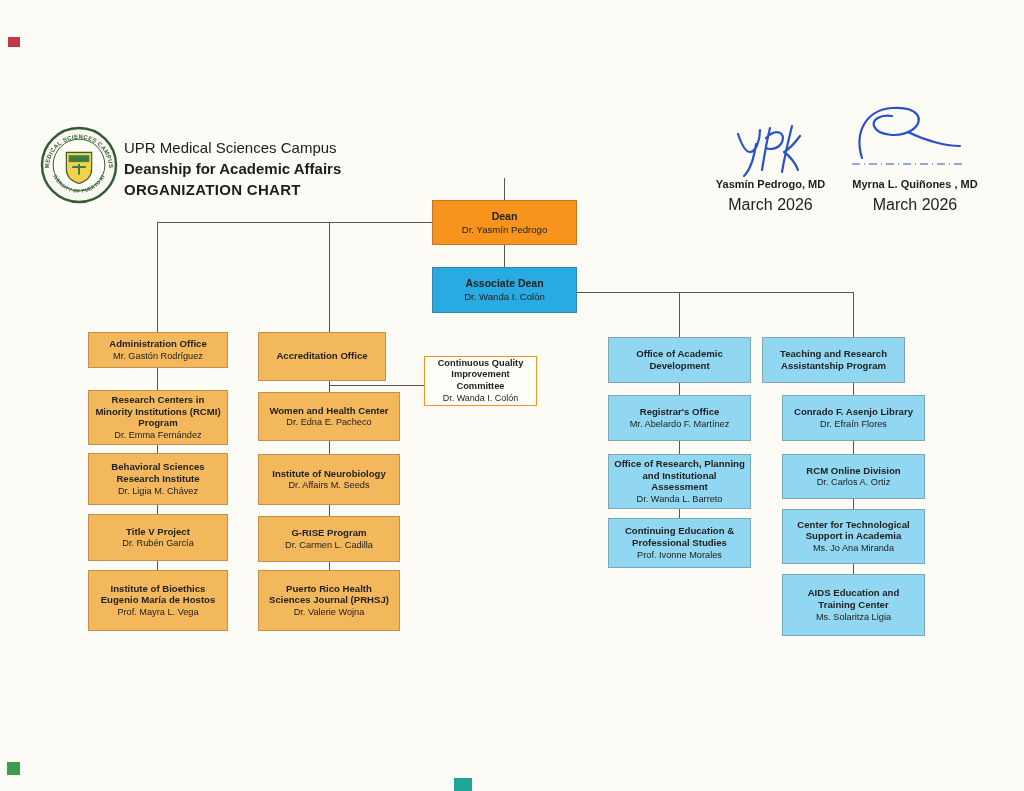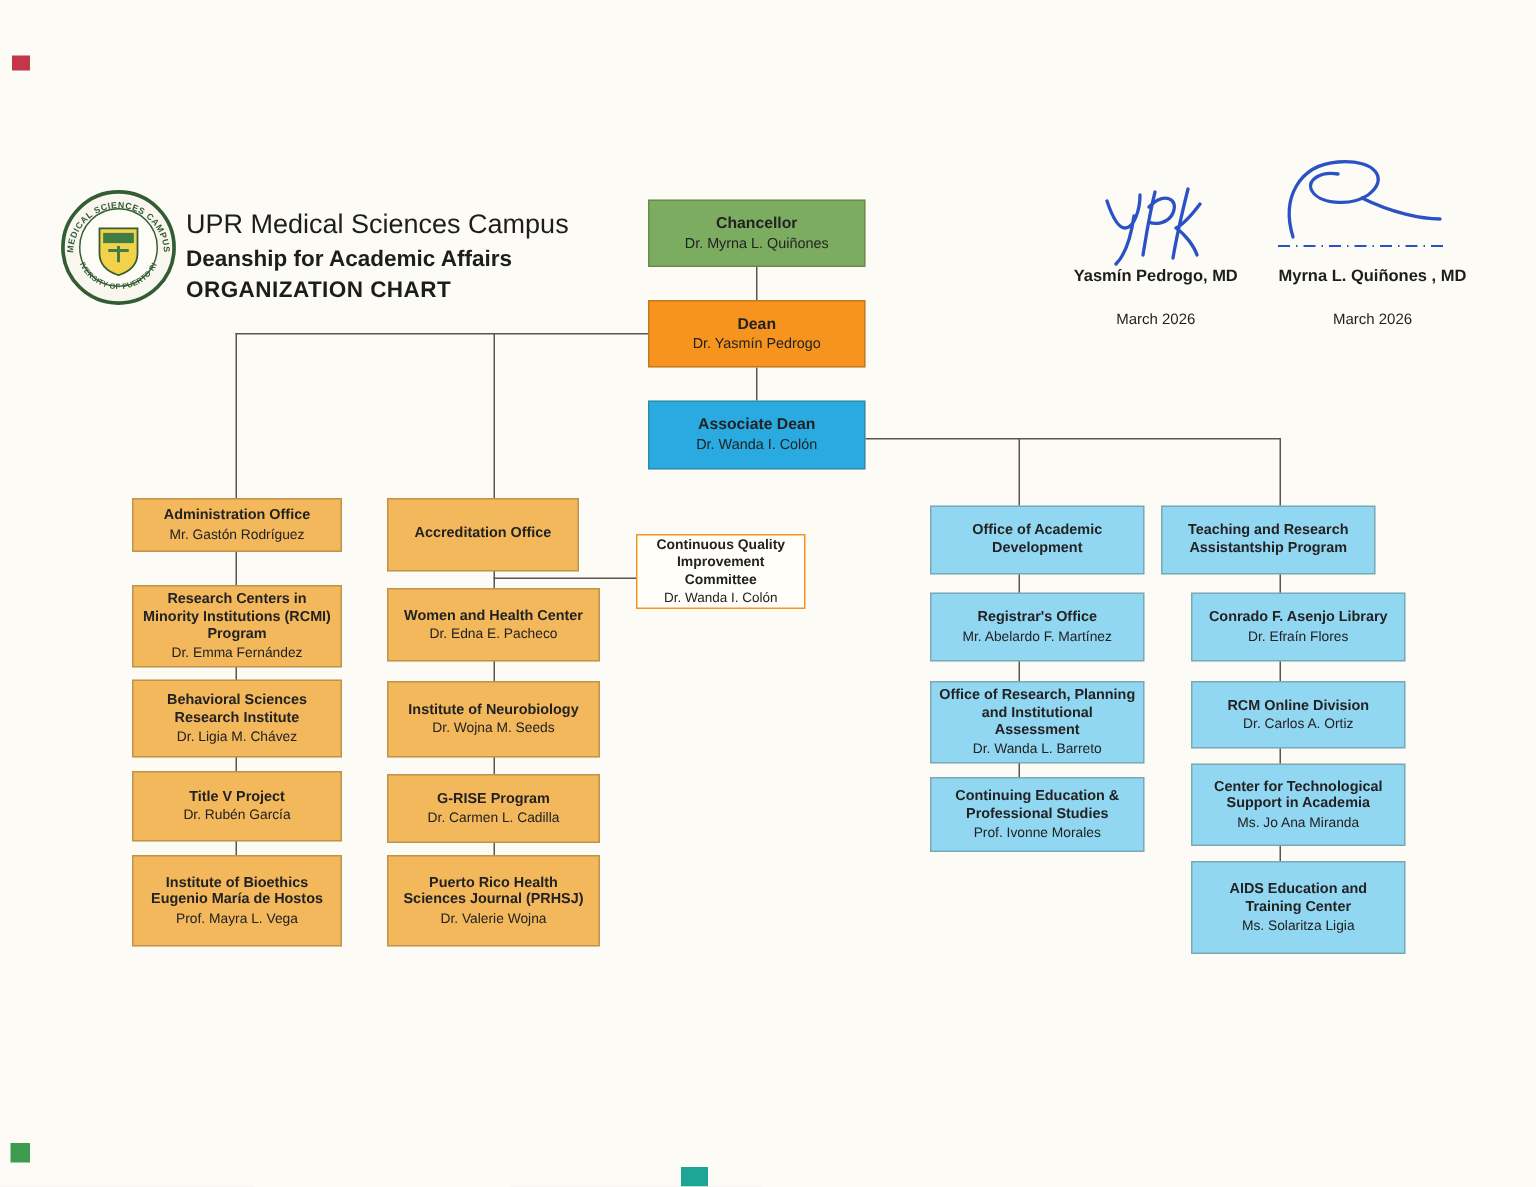--- a/index.html
+++ b/index.html
@@ -14,38 +14,38 @@
   .box { position:absolute; z-index:2; display:flex; flex-direction:column; align-items:center; justify-content:center;
          text-align:center; padding:3px 5px; line-height:1.22; border:1px solid rgba(60,50,30,.28); }
   .box-title { font-weight:bold; font-size:9.6px; }
   .box-name  { font-size:9.2px; margin-top:1px; }
   .top-box .box-title { font-size:10.5px; }
   .top-box .box-name  { font-size:9.6px; }
   .green { background:var(--c-chancellor,#7cac5f); }
   .orange{ background:var(--c-dean,#f7941e); }
   .blue  { background:var(--c-associate,#29abe2); }
   .amber { background:var(--c-left_column,#f3b85c); }
-  .sky   { background:var(--c-right_column,#92d7f2);margin-left:12px; }
+  .sky   { background:var(--c-right_column,#92d7f2); }
   .committee { background:#fffef9; border:1.5px solid var(--c-dean,#f7941e); padding:2px 3px; }
   .committee .box-title { font-size:9.3px; }
   .committee .box-name  { font-size:9px; }
 
   
   .logo { position:absolute; z-index:2; }
   .header-titles { position:absolute; left:124px; top:139px; z-index:2; color:#1d1d1d; }
-  .t1 { font-size:18px; margin-bottom:4px; }
+  .t1 { font-size:15px; margin-bottom:4px; }
   .t2 { font-size:15px; font-weight:bold; margin-bottom:4px; }
   .t3 { font-size:15px; font-weight:bold; letter-spacing:.3px; }
 
   
   .sig { position:absolute; z-index:2; }
   .ink { stroke:var(--c-ink,#2a52c4); fill:none; stroke-width:2.2; stroke-linecap:round; stroke-linejoin:round; }
   .sig-label-block { position:absolute; z-index:2; text-align:center; color:#1d1d1d; }
   .sig-name { font-weight:bold; font-size:11px; }
-  .sig-date { font-size:10px; margin-top:18px; }
+  .sig-date { font-size:16px; margin-top:6px; }
 
   
   .mark { position:absolute; z-index:3; }
   .mark-red  { left:8px;   top:37px;  width:12px; height:10px; background:#c4374b; }
   .mark-green{ left:7px;   top:762px; width:13px; height:13px; background:#3e9b4f; }
   .mark-teal { left:454px; top:778px; width:18px; height:13px; background:#1fa596; }
 </style>
 </head>
 <body>
 
@@ -111,24 +111,20 @@
   <div class="line" style="left:329px;top:222px;width:1px;height:110px"></div>
   <div class="line" style="left:577px;top:292px;width:277px;height:1px"></div>
   <div class="line" style="left:679px;top:292px;width:1px;height:45px"></div>
   <div class="line" style="left:853px;top:292px;width:1px;height:45px"></div>
   <div class="line" style="left:157px;top:332px;width:1px;height:268px"></div>
   <div class="line" style="left:329px;top:332px;width:1px;height:268px"></div>
   <div class="line" style="left:679px;top:337px;width:1px;height:206px"></div>
   <div class="line" style="left:853px;top:337px;width:1px;height:268px"></div>
   <div class="line" style="left:329px;top:385px;width:95px;height:1px"></div>
 
-  <div class="box top-box green" style="left:432px;top:133px;width:145px;height:45px">
-    <div class="box-title">Chancellor</div>
-    <div class="box-name">Dr. Myrna L. Quiñones</div>
-  </div>
   <div class="box top-box orange" style="left:432px;top:200px;width:145px;height:45px">
     <div class="box-title">Dean</div>
     <div class="box-name">Dr. Yasmín Pedrogo</div>
   </div>
   <div class="box top-box blue" style="left:432px;top:267px;width:145px;height:46px">
     <div class="box-title">Associate Dean</div>
     <div class="box-name">Dr. Wanda I. Colón</div>
   </div>
 
   <div class="box committee" style="left:424px;top:356px;width:113px;height:50px">
@@ -160,21 +156,21 @@
   <div class="box amber" style="left:258px;top:332px;width:128px;height:49px">
     <div class="box-title">Accreditation Office</div>
     <div class="box-name"></div>
   </div>
   <div class="box amber" style="left:258px;top:392px;width:142px;height:49px">
     <div class="box-title">Women and Health Center</div>
     <div class="box-name">Dr. Edna E. Pacheco</div>
   </div>
   <div class="box amber" style="left:258px;top:454px;width:142px;height:51px">
     <div class="box-title">Institute of Neurobiology</div>
-    <div class="box-name">Dr. Wojna M. Seeds</div>
+    <div class="box-name">Dr. Affairs M. Seeds</div>
   </div>
   <div class="box amber" style="left:258px;top:516px;width:142px;height:46px">
     <div class="box-title">G-RISE Program</div>
     <div class="box-name">Dr. Carmen L. Cadilla</div>
   </div>
   <div class="box amber" style="left:258px;top:570px;width:142px;height:61px">
     <div class="box-title">Puerto Rico Health Sciences Journal (PRHSJ)</div>
     <div class="box-name">Dr. Valerie Wojna</div>
   </div>
 

